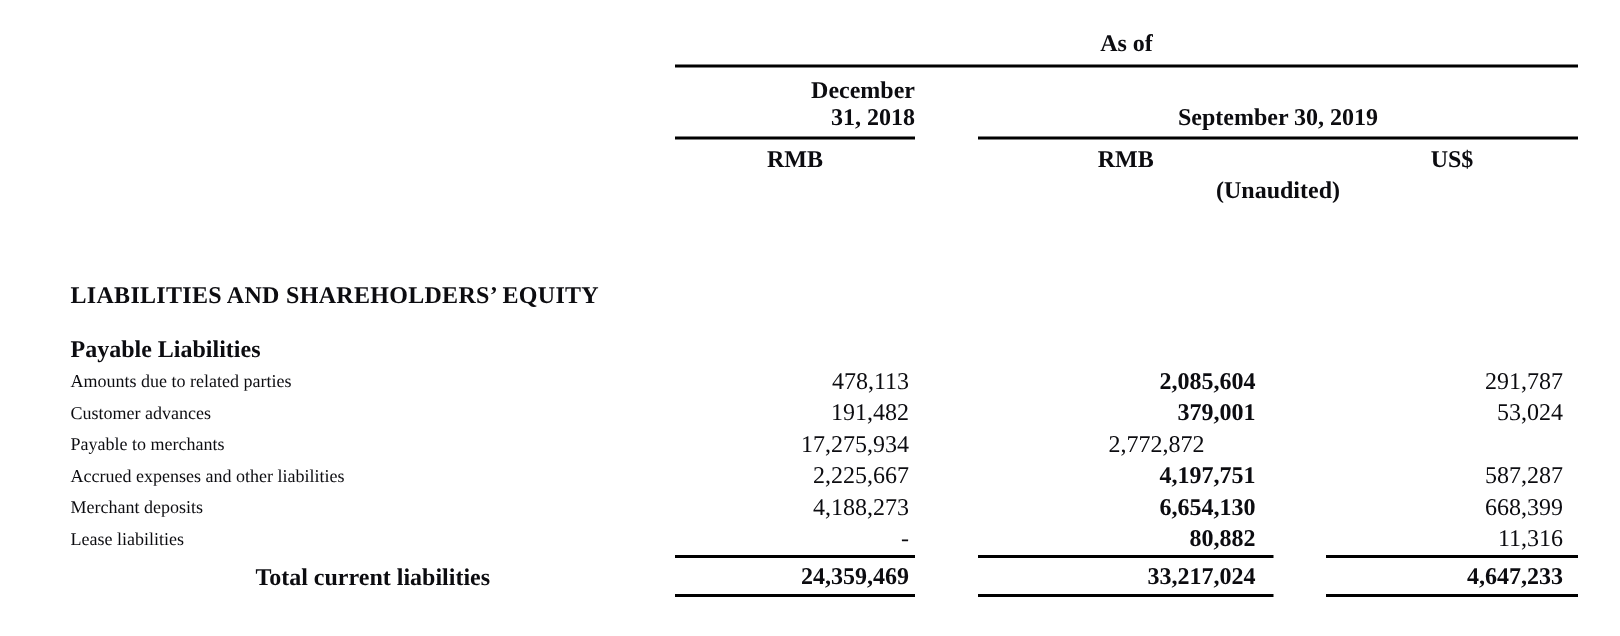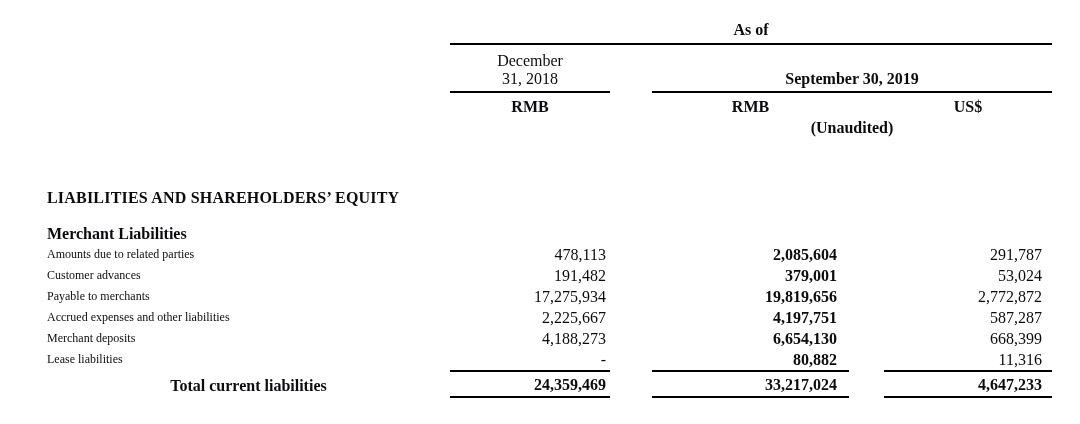--- a/index.html
+++ b/index.html
@@ -26,21 +26,21 @@
   .c2.num { padding-right: 12px; }
   .c3.num { padding-right: 10px; }
 
   
   .hdr-asof .span-all {
     font-weight: bold; text-align: center; font-size: 16px; line-height: 20px;
     padding-bottom: 3px; border-bottom: 2px solid #000;
   }
   .hdr-periods { margin-top: 7px; }
   .hdr-periods .c1 {
-    font-weight: normal; text-align: center; font-size: 16px; line-height: 18px;
+    font-weight: bold; text-align: right; font-size: 16px; line-height: 18px;
     padding-bottom: 3px; border-bottom: 2px solid #000;
   }
   .hdr-periods .span23 {
     font-weight: bold; text-align: center; font-size: 16px; line-height: 18px;
     padding-bottom: 3px; border-bottom: 2px solid #000;
   }
   .hdr-currency { margin-top: 3px; }
   .hdr-currency div { font-weight: bold; font-size: 16px; line-height: 21px; text-align: center; }
   .hdr-unaudited .span23 { font-weight: bold; font-size: 16px; line-height: 21px; text-align: center; }
   .hdr-unaudited { margin-left: 563px; } 
@@ -89,40 +89,39 @@
     <div class="c2">RMB</div>
     <div class="c3">US$</div>
   </div>
 
   <div class="row hdr-unaudited">
     <div class="span23">(Unaudited)</div>
   </div>
 
   <div class="section-title">LIABILITIES AND SHAREHOLDERS’ EQUITY</div>
 
-  <div class="group-title">Merchant Liabilities</div>
+  <div class="group-title">Payable Liabilities</div>
 
   <div class="row data">
     <div class="c-label">Amounts due to related parties</div>
     <div class="c1 num">478,113</div>
     <div class="c2 num">2,085,604</div>
     <div class="c3 num">291,787</div>
   </div>
 
   <div class="row data">
     <div class="c-label">Customer advances</div>
     <div class="c1 num">191,482</div>
     <div class="c2 num">379,001</div>
     <div class="c3 num">53,024</div>
   </div>
 
   <div class="row data">
     <div class="c-label">Payable to merchants</div>
     <div class="c1 num">17,275,934</div>
-    <div class="c2 num">19,819,656</div>
     <div class="c3 num">2,772,872</div>
   </div>
 
   <div class="row data">
     <div class="c-label">Accrued expenses and other liabilities</div>
     <div class="c1 num">2,225,667</div>
     <div class="c2 num">4,197,751</div>
     <div class="c3 num">587,287</div>
   </div>
 

